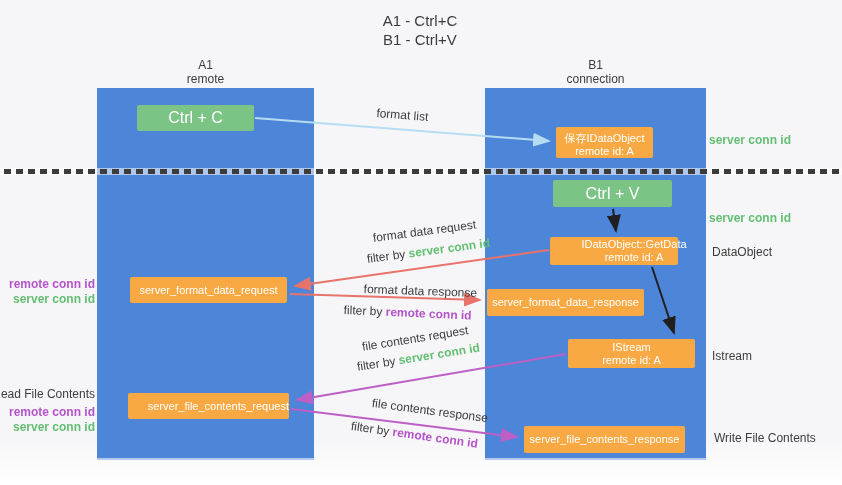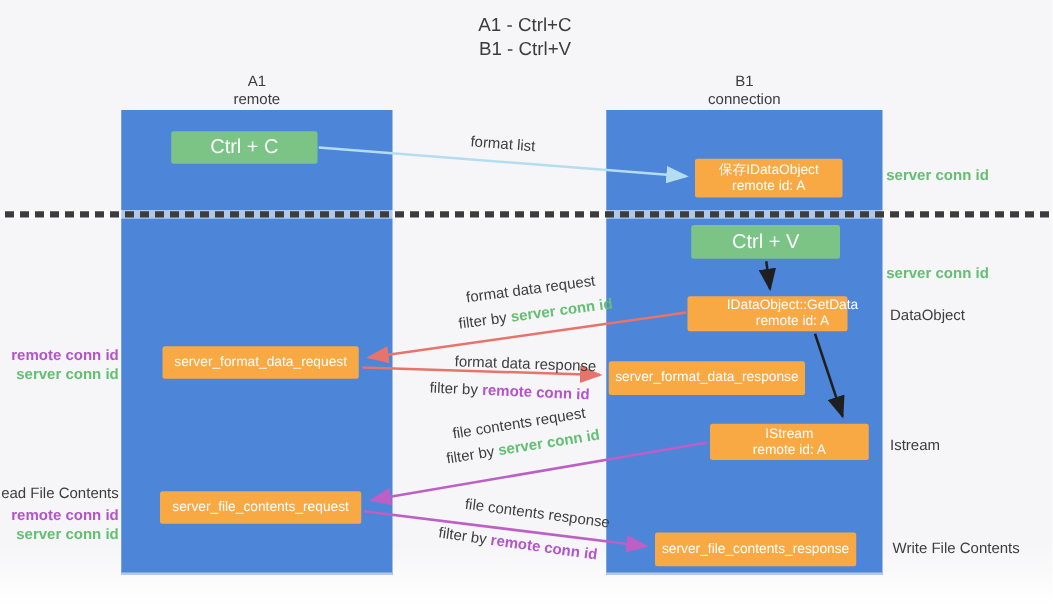--- a/index.html
+++ b/index.html
@@ -76,39 +76,39 @@
     <line x1="291" y1="409" x2="517" y2="437" stroke="#bd5fc4" stroke-width="2" marker-end="url(#m-mag)"></line>
   </svg>
 
   <div class="abs node node-green" style="left:137px;top:105px;width:117px;height:26px;">
     <span>Ctrl + C</span>
   </div>
   <div class="abs node node-green" style="left:553px;top:180px;width:119px;height:27px;">
     <span>Ctrl + V</span>
   </div>
 
-  <div class="abs node node-orange" style="left:556px;top:127px;width:118px;height:31px;">
+  <div class="abs node node-orange" style="left:556px;top:127px;width:97px;height:31px;justify-content:flex-end;">
     <span>保存IDataObject</span>
     <span>remote id: A</span>
   </div>
   <div class="abs node node-orange" style="left:550px;top:237px;width:128px;height:28px;padding-left:40px;">
     <span>IDataObject::GetData</span>
     <span>remote id: A</span>
   </div>
   <div class="abs node node-orange" style="left:568px;top:339px;width:127px;height:29px;">
     <span>IStream</span>
     <span>remote id: A</span>
   </div>
   <div class="abs node node-orange" style="left:130px;top:277px;width:157px;height:26px;align-items:center;">
     <span>server_format_data_request</span>
   </div>
   <div class="abs node node-orange" style="left:487px;top:289px;width:157px;height:27px;">
     <span>server_format_data_response</span>
   </div>
-  <div class="abs node node-orange" style="left:128px;top:393px;width:161px;height:26px;">
+  <div class="abs node node-orange" style="left:128px;top:393px;width:161px;height:26px;align-items:flex-end;">
     <span>server_file_contents_request</span>
   </div>
   <div class="abs node node-orange" style="left:524px;top:426px;width:161px;height:27px;">
     <span>server_file_contents_response</span>
   </div>
 
   <div class="abs side-label em-green" style="left:709px;top:133px;">server conn id</div>
   <div class="abs side-label em-green" style="left:709px;top:211px;">server conn id</div>
   <div class="abs side-label" style="left:712px;top:245px;">DataObject</div>
   <div class="abs side-label" style="left:712px;top:349px;">Istream</div>

